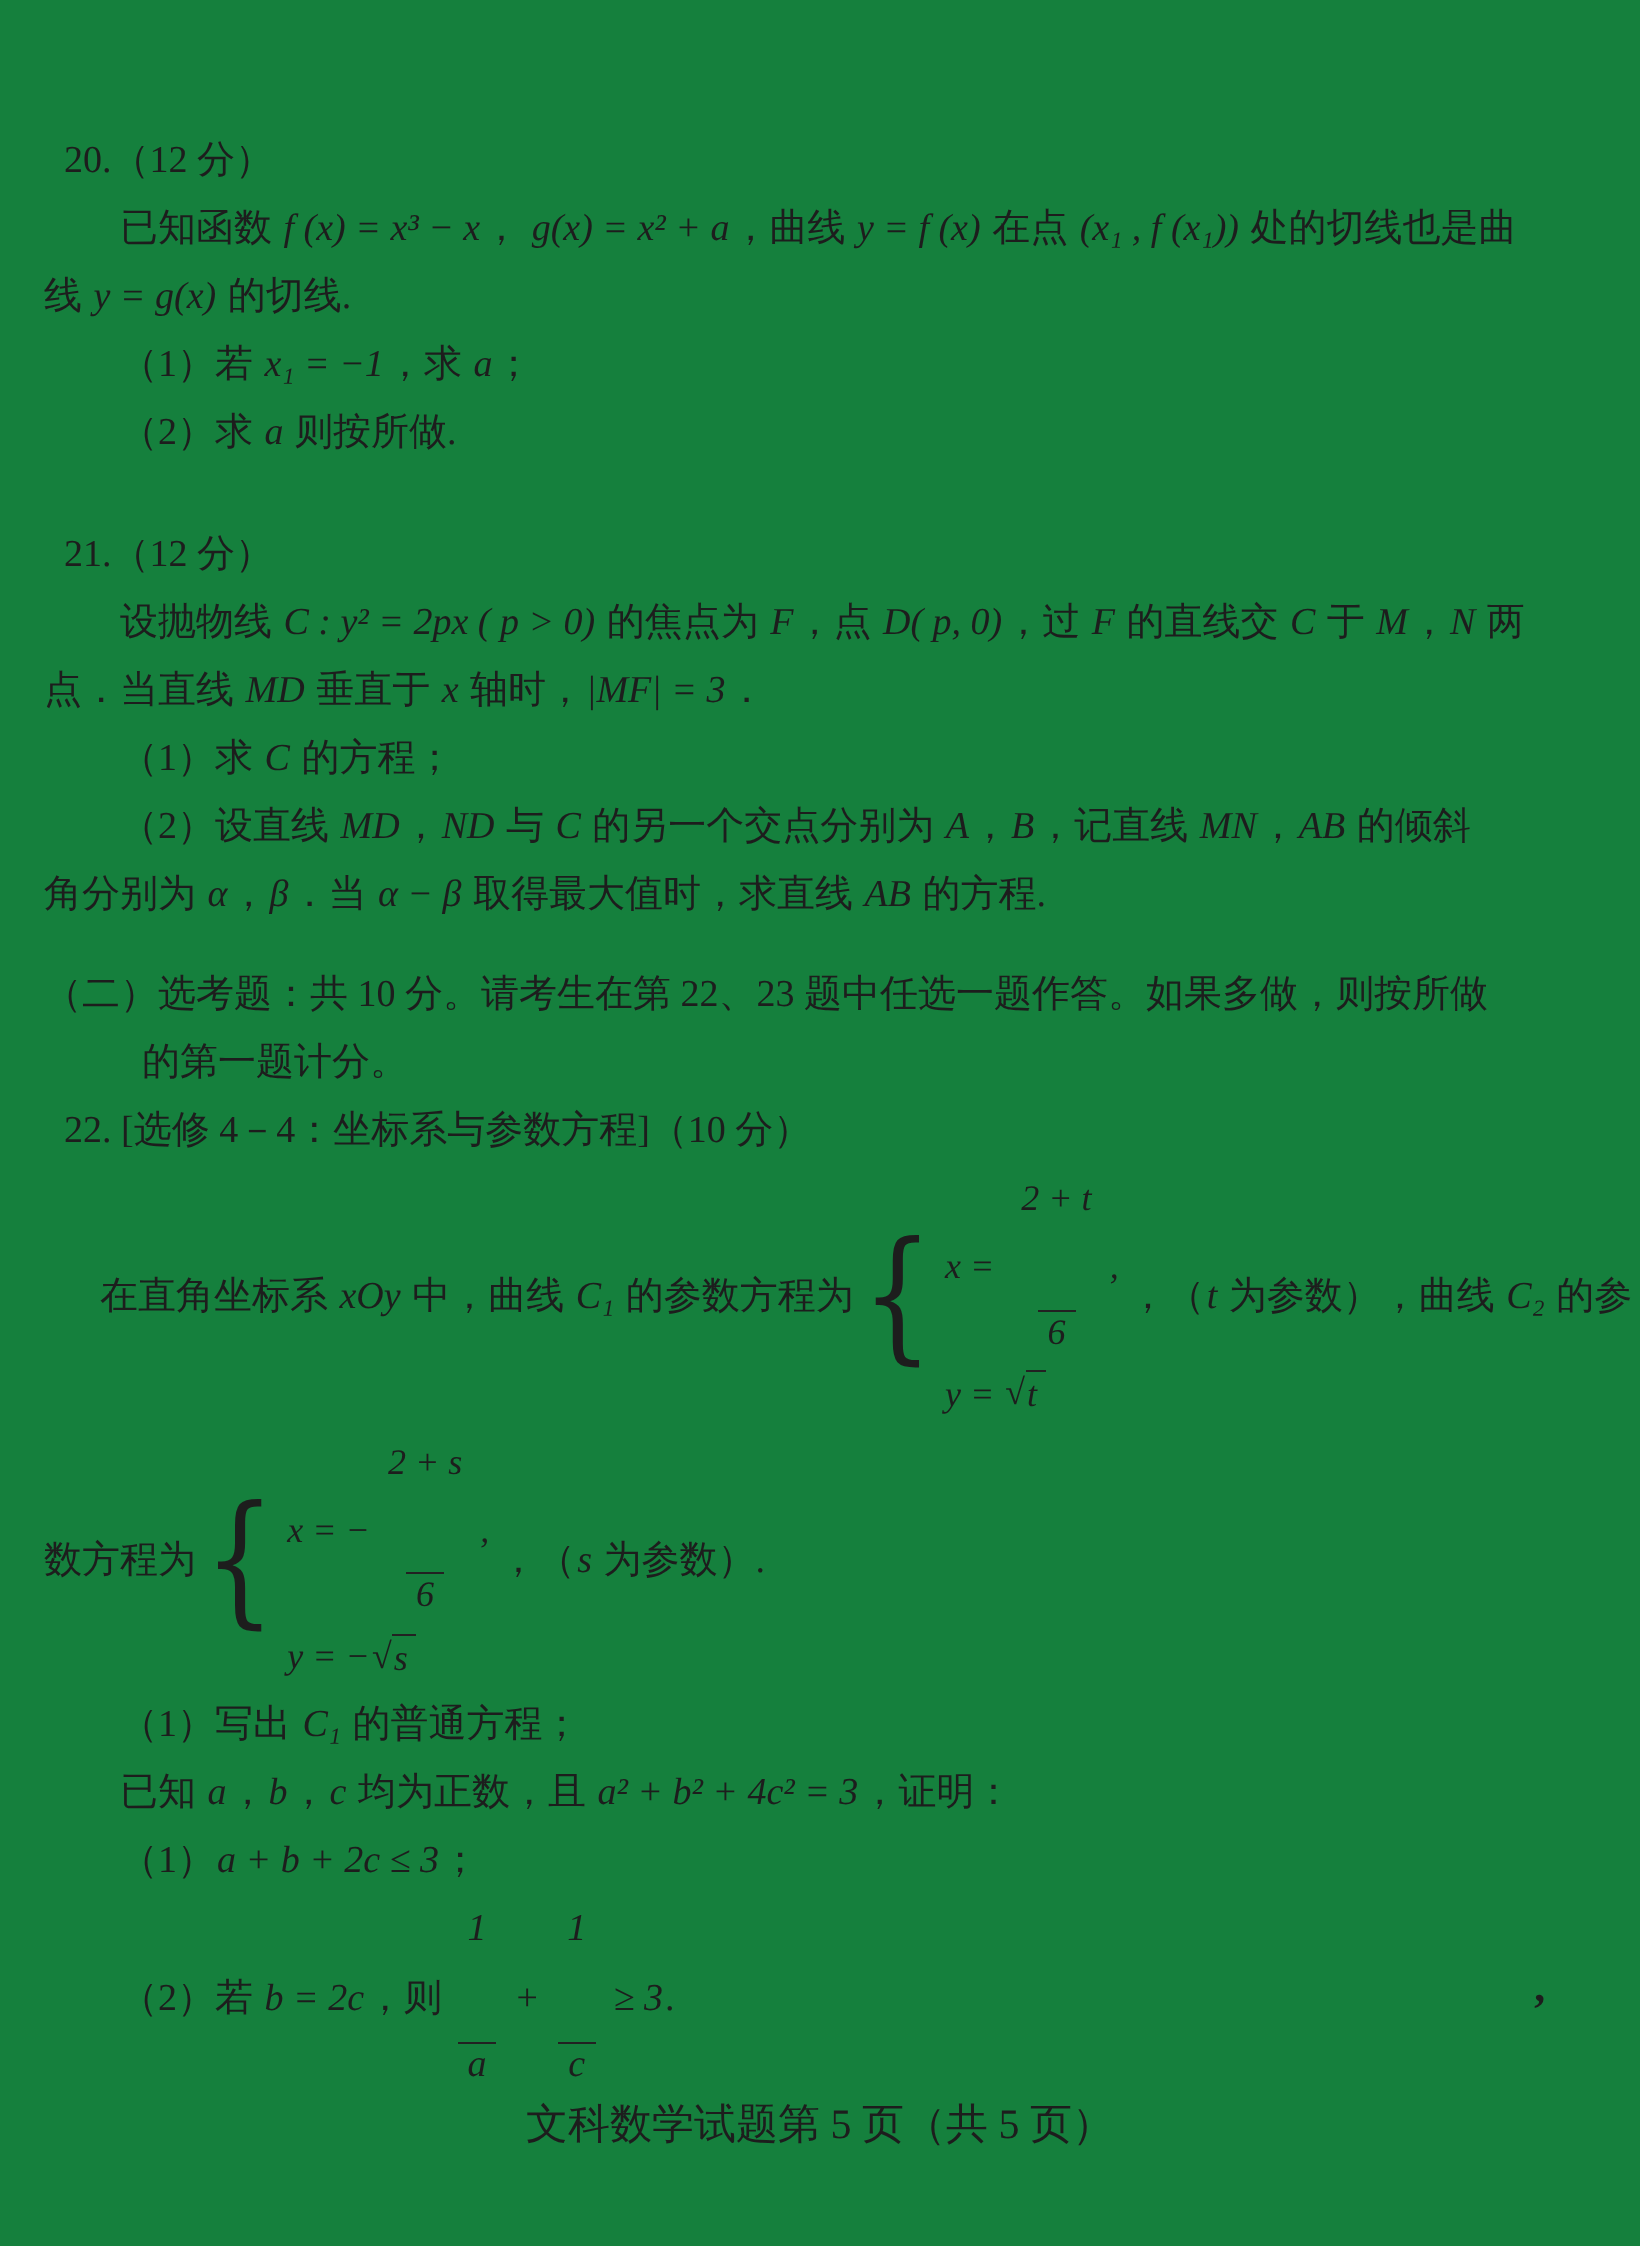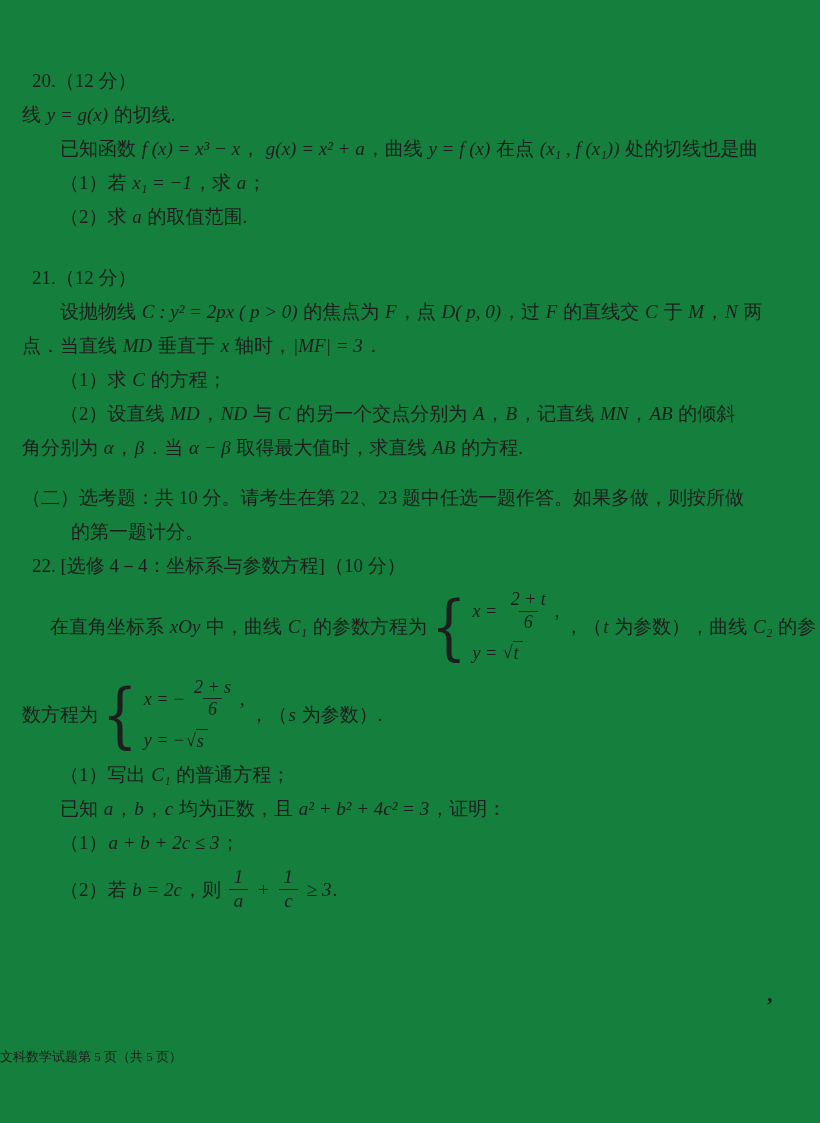--- a/index.html
+++ b/index.html
@@ -32,42 +32,42 @@
   .tall { display: flex; align-items: center; line-height: 1.25; padding: 6px 0; }
   .cases { display: flex; align-items: center; margin: 0 4px; }
   .cases .brace {
     font-family: "DejaVu Serif", serif;
     font-size: 56px; font-weight: 400; font-style: normal;
     line-height: 1; transform: scaleY(1.28); margin-right: 5px;
   }
   .cases .rows { display: flex; flex-direction: column; gap: 8px; align-items: flex-start; }
   .crow { display: flex; align-items: center; font-size: 18px; }
   .crow .m { font-size: 18px; }
-  .frac { display: inline-flex; flex-direction: column; align-items: center; margin: 0 3px; vertical-align: middle; }
+  .frac { display: inline-flex; flex-direction: column; align-items: center; margin: 0 3px; vertical-align: middle; gap: 44px; }
   .frac .num { display: block; padding: 0 5px; line-height: 1.2; font-style: italic; }
   .frac .den { display: block; padding: 0 5px; line-height: 1.2; font-style: italic; border-top: 1.5px solid #222; }
   .sqrt { display: inline-flex; align-items: flex-start; }
   .sqrt .sign { font-style: normal; }
   .sqrt .arg { border-top: 1.5px solid #222; line-height: 1.25; padding: 0 4px 0 1px; }
   .footer {
     position: absolute; left: 0; right: 0; top: 1048px;
-    font-size: 13px; white-space: nowrap;
+    text-align: center; font-size: 21px; white-space: nowrap;
   }
   .artifact { position: absolute; left: 766px; top: 992px; font-size: 22px; font-weight: bold; }
 </style>
 </head>
 <body>
 
 <div class="page">
 
   <div class="ln qh"><span class="t">20.（12 分）</span></div>
+  <div class="ln ind"><span class="t">已知函数 </span><span class="m">f (x) = x³ − x</span><span class="t">， </span><span class="m">g(x) = x² + a</span><span class="t">，曲线 </span><span class="m">y = f (x)</span><span class="t"> 在点 </span><span class="m">(x₁ , f (x₁))</span><span class="t"> 处的切线也是曲</span></div>
   <div class="ln"><span class="t">线 </span><span class="m">y = g(x)</span><span class="t"> 的切线.</span></div>
-  <div class="ln ind"><span class="t">已知函数 </span><span class="m">f (x) = x³ − x</span><span class="t">， </span><span class="m">g(x) = x² + a</span><span class="t">，曲线 </span><span class="m">y = f (x)</span><span class="t"> 在点 </span><span class="m">(x₁ , f (x₁))</span><span class="t"> 处的切线也是曲</span></div>
   <div class="ln ind"><span class="t">（1）若 </span><span class="m">x₁ = −1</span><span class="t">，求 </span><span class="m">a</span><span class="t">；</span></div>
-  <div class="ln ind"><span class="t">（2）求 </span><span class="m">a</span><span class="t"> 的取值范围.</span></div>
+  <div class="ln ind"><span class="t">（2）求 </span><span class="m">a</span><span class="t"> 则按所做.</span></div>
 
   <div class="ln qh m-p21"><span class="t">21.（12 分）</span></div>
   <div class="ln ind"><span class="t">设抛物线 </span><span class="m">C : y² = 2px ( p &gt; 0)</span><span class="t"> 的焦点为 </span><span class="m">F</span><span class="t">，点 </span><span class="m">D( p, 0)</span><span class="t">，过 </span><span class="m">F</span><span class="t"> 的直线交 </span><span class="m">C</span><span class="t"> 于 </span><span class="m">M</span><span class="t">，</span><span class="m">N</span><span class="t"> 两</span></div>
   <div class="ln"><span class="t">点．当直线 </span><span class="m">MD</span><span class="t"> 垂直于 </span><span class="m">x</span><span class="t"> 轴时，</span><span class="m">|MF| = 3</span><span class="t">．</span></div>
   <div class="ln ind"><span class="t">（1）求 </span><span class="m">C</span><span class="t"> 的方程；</span></div>
   <div class="ln ind"><span class="t">（2）设直线 </span><span class="m">MD</span><span class="t">，</span><span class="m">ND</span><span class="t"> 与 </span><span class="m">C</span><span class="t"> 的另一个交点分别为 </span><span class="m">A</span><span class="t">，</span><span class="m">B</span><span class="t">，记直线 </span><span class="m">MN</span><span class="t">，</span><span class="m">AB</span><span class="t"> 的倾斜</span></div>
   <div class="ln"><span class="t">角分别为 </span><span class="m">α</span><span class="t">，</span><span class="m">β</span><span class="t">．当 </span><span class="m">α − β</span><span class="t"> 取得最大值时，求直线 </span><span class="m">AB</span><span class="t"> 的方程.</span></div>
 
   <div class="ln m-sec2"><span class="t">（二）选考题：共 10 分。请考生在第 22、23 题中任选一题作答。如果多做，则按所做</span></div>
   <div class="ln ind2"><span class="t">的第一题计分。</span></div>

